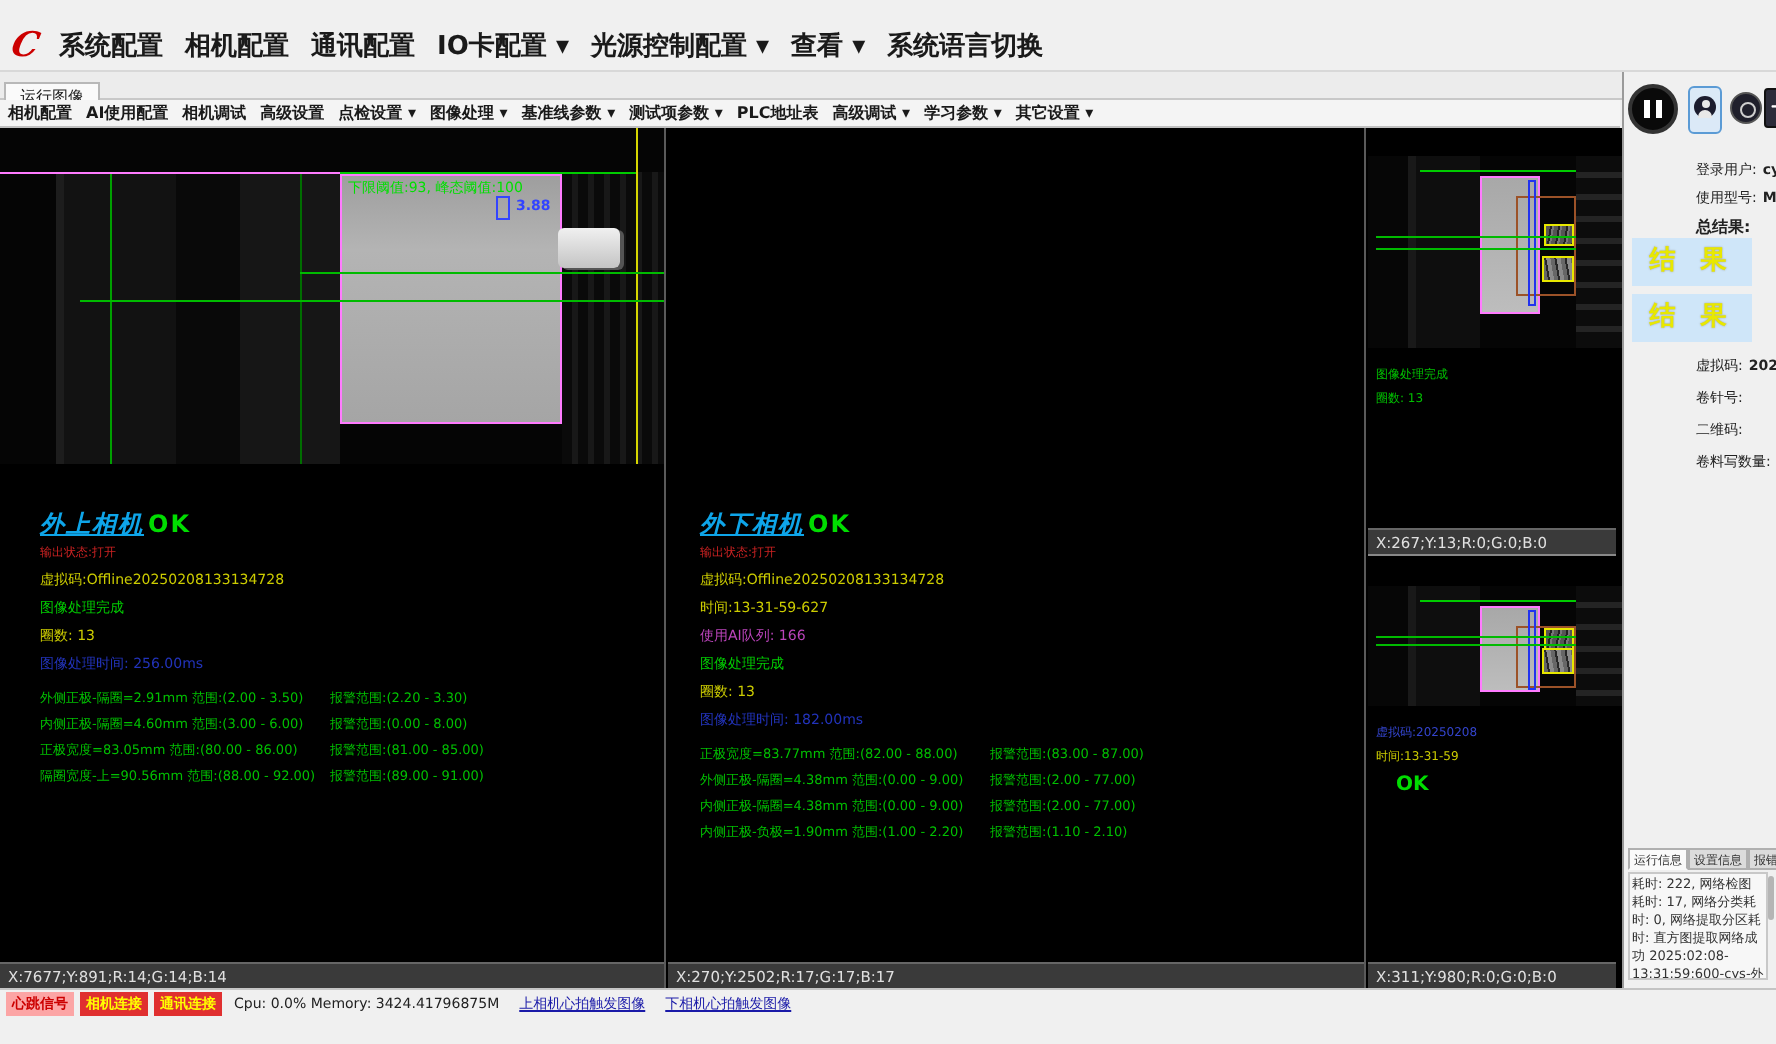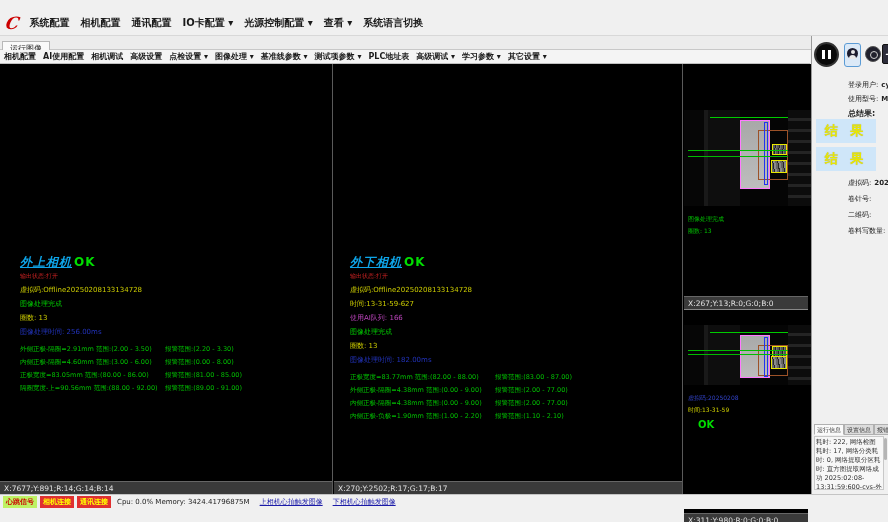--- a/index.html
+++ b/index.html
@@ -4,21 +4,21 @@
 <style>
   * { margin:0; padding:0; box-sizing:border-box; }
   body { width:888px; height:522px; background:#ffffff; font-family:"DejaVu Sans",sans-serif; overflow:hidden; }
   #window { position:relative; width:888px; height:522px; background:#f0f0f0; }
 
   
   .titlebar { position:absolute; left:0; top:0; width:888px; height:11px; background:#1f1f1f; color:#c8c8c8; font-size:6.5px; line-height:11px; padding-left:4px; }
   .menubar { position:absolute; left:0; top:11px; width:888px; height:25px; background:#f0f0f0; border-bottom:1px solid #d8d8d8; display:flex; align-items:center; }
   .logo { font-family:"DejaVu Serif",serif; font-style:italic; font-weight:bold; color:#cc0000; font-size:17px; margin:0 10px 0 6px; transform:skewX(-12deg); }
   .menu-items, .toolbar { display:flex; align-items:center; }
-  .menu-item { font-size:10px; font-weight:600; color:#1a1a1a; margin-right:11px; cursor:default; }
+  .menu-item { font-size:13px; font-weight:600; color:#1a1a1a; margin-right:11px; cursor:default; }
   .tabrow { position:absolute; left:0; top:36px; width:888px; height:14px; background:#ececec; border-bottom:1px solid #c8c8c8; }
   .tab { display:inline-block; font-size:8px; color:#222; background:#fafafa; border:1px solid #b8b8b8; border-bottom:1px solid #fafafa; padding:1px 7px 0 7px; height:14px; margin-left:2px; }
   .toolbar { position:absolute; left:0; top:50px; width:810px; height:14px; background:#f4f4f4; border-bottom:1px solid #c0c0c0; padding-left:4px; }
   .tool-item { font-size:8px; font-weight:600; color:#1a1a1a; margin-right:7px; }
 
   
   .main { position:absolute; left:0; top:64px; width:811px; height:430px; background:#000; }
   .view { position:absolute; top:0; height:430px; }
   .view-left { left:0; width:333px; border-right:1px solid #5a5a5a; }
   .view-mid { left:334px; width:349px; border-right:1px solid #5a5a5a; }
@@ -83,21 +83,21 @@
   .meas { margin-top:8px; }
   .meas-row { position:relative; height:13px; }
   .meas-val { position:absolute; left:0; top:0; font-size:6.5px; color:#00c000; white-space:nowrap; }
   .meas-alarm { position:absolute; left:145px; top:0; font-size:6.5px; color:#00c000; white-space:nowrap; }
   .pad-l { padding-left:20px; }
   .pad-m { padding-left:16px; }
 
   .coordbar { position:absolute; left:0; bottom:0; width:100%; height:13px; background:#3a3a3a; color:#e0e0e0; font-size:7.5px; line-height:13px; padding-left:4px; border-top:1px solid #666; }
 
   
-  .sv { position:absolute; left:0; width:124px; background:#000;margin-top:32px; }
+  .sv { position:absolute; left:0; width:124px; background:#000; }
   .sv1 { top:0; height:214px; border-bottom:1px solid #888; }
   .sv2 { top:215px; height:215px; }
   .s-img { position:absolute; left:0; width:127px; background:#050505; overflow:hidden; }
   .s1-img { top:14px; height:96px; }
   .s2-img { top:14px; height:60px; }
   .s-leftmach { position:absolute; left:0; top:0; width:56px; height:100%;
     background:linear-gradient(90deg,#060606 0 20px,#191919 20px 24px,#0e0e0e 24px 56px); }
   .s-topline { position:absolute; left:26px; top:7px; width:98px; height:1px; background:#00cc00; }
   .s-grayblock { position:absolute; left:56px; top:10px; width:30px; height:72%;
     background:linear-gradient(180deg,#a8a8a8,#bdbdbd); border:1px solid #ff7bff; }
@@ -136,21 +136,21 @@
   .result-box { position:absolute; left:4px; width:60px; height:24px; background:#cfe6f9; text-align:center; line-height:24px; color:#e8e800; font-weight:bold; font-size:13px; letter-spacing:4px; text-shadow:0 0 1px #999; }
   .sp-logtabs { position:absolute; left:2px; top:388px; width:73px; height:11px; display:flex; }
   .log-tab { font-size:6px; color:#333; padding:1px 2px; background:#dcdcdc; border:1px solid #b0b0b0; white-space:nowrap; }
   .log-tab.active { background:#fafafa; border-bottom-color:#fafafa; }
   .sp-logtext { position:absolute; left:2px; top:400px; width:70px; height:54px; font-size:6.5px; line-height:9px; color:#333; overflow:hidden; background:#f7f7f7; border:1px solid #c8c8c8; padding:1px; }
   .sp-scroll { position:absolute; right:1px; top:402px; width:3px; height:22px; background:#b5b5b5; border-radius:2px; }
 
   
   .statusbar { position:absolute; left:0; top:494px; width:888px; height:15px; background:#f0f0f0; border-top:1px solid #c4c4c4; display:flex; align-items:center; font-size:7px; }
   .badge { padding:1px 3px; margin-left:3px; font-size:7px; font-weight:bold; }
-  .badge-heart { background:#bef264; color:#cc0000; }
+  .badge-heart { background:#fca5a5; color:#cc0000; }
   .badge-red { background:#e03030; color:#ffff00; }
   .sb-text { margin-left:6px; color:#222; }
   .sb-link { margin-left:10px; color:#1a1aa8; text-decoration:underline; }
 </style>
 </head>
 <body>
 
 <div id="window">
 
 
@@ -184,20 +184,36 @@
       <span class="tool-item">测试项参数 ▾</span>
       <span class="tool-item">PLC地址表</span>
       <span class="tool-item">高级调试 ▾</span>
       <span class="tool-item">学习参数 ▾</span>
       <span class="tool-item">其它设置 ▾</span>
     </div>
 
   <div class="main">
 
     <div class="view view-left">
+      <div class="img img-l">
+        <div class="ml-leftmach"></div>
+        <div class="ml-rightmach"></div>
+        <div class="ml-vline-g1"></div>
+        <div class="ml-vline-g2"></div>
+        <div class="ml-topline-m"></div>
+        <div class="ml-topline-g"></div>
+        <div class="ml-grayblock"></div>
+        <div class="ml-vline-y"></div>
+        <div class="ml-note">下限阈值:93, 峰态阈值:100</div>
+        <div class="ml-bluebox"></div>
+        <div class="ml-bluelabel">3.88</div>
+        <div class="ml-connector"></div>
+        <div class="ml-hline1"></div>
+        <div class="ml-hline2"></div>
+      </div>
       <div class="results pad-l">
         <div class="cam-title">
           <span class="t-title">外上相机</span><span class="t-ok">OK</span>
         </div>
         <div class="t-red">输出状态:打开</div>
         <div class="t-yellow">虚拟码:Offline20250208133134728</div>
         <div class="t-green">图像处理完成</div>
         <div class="t-yellow">圈数: 13</div>
         <div class="t-blue2">图像处理时间: 256.00ms</div>
         <div class="meas">

